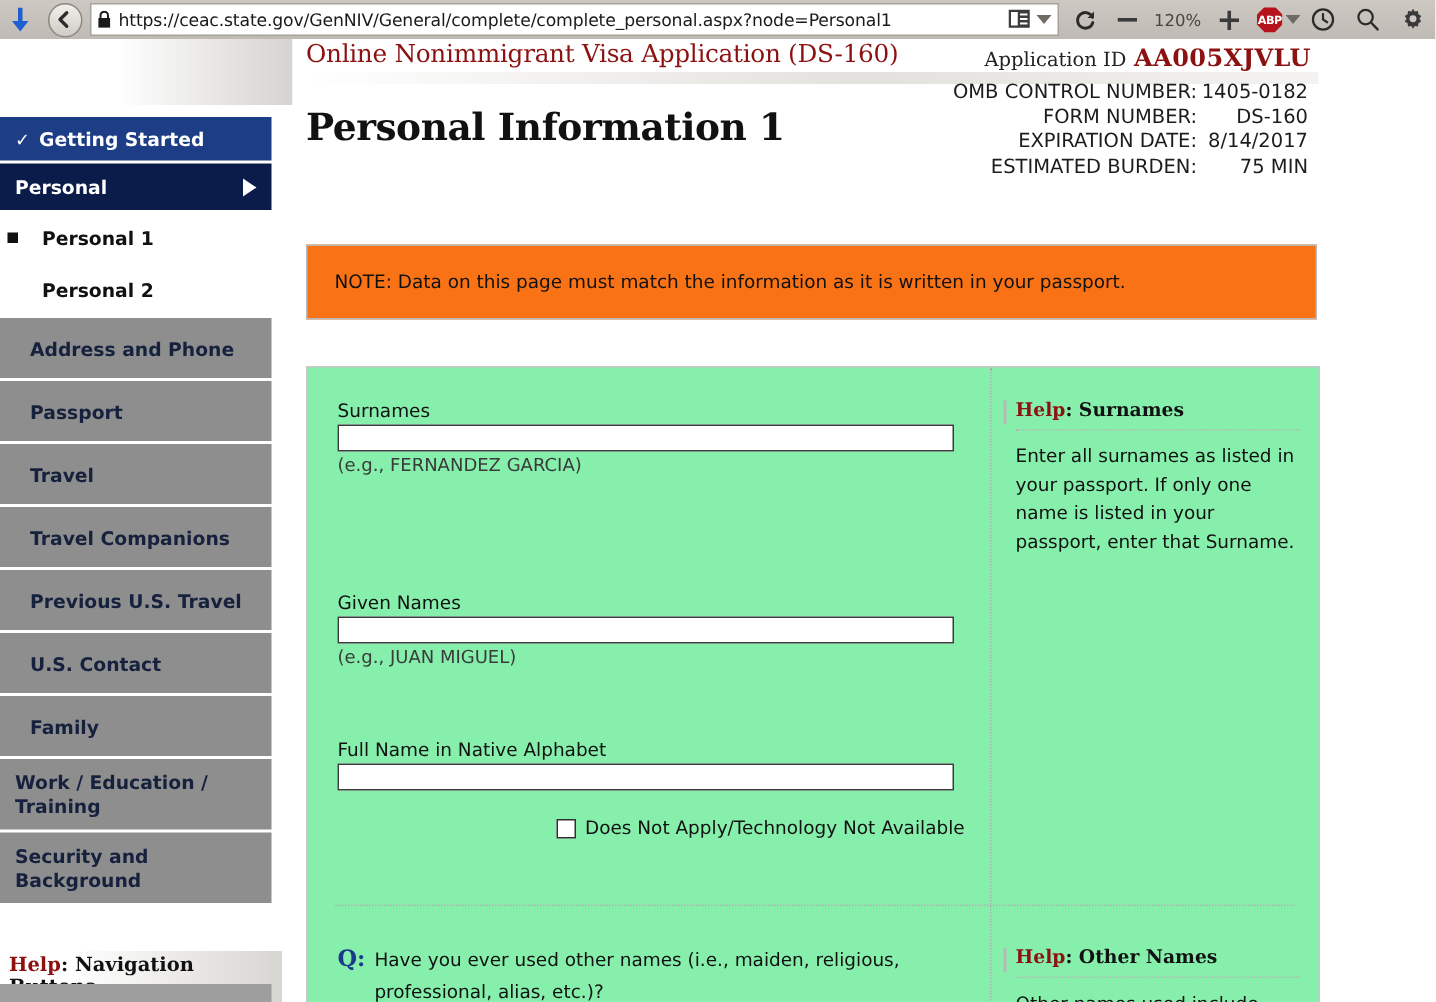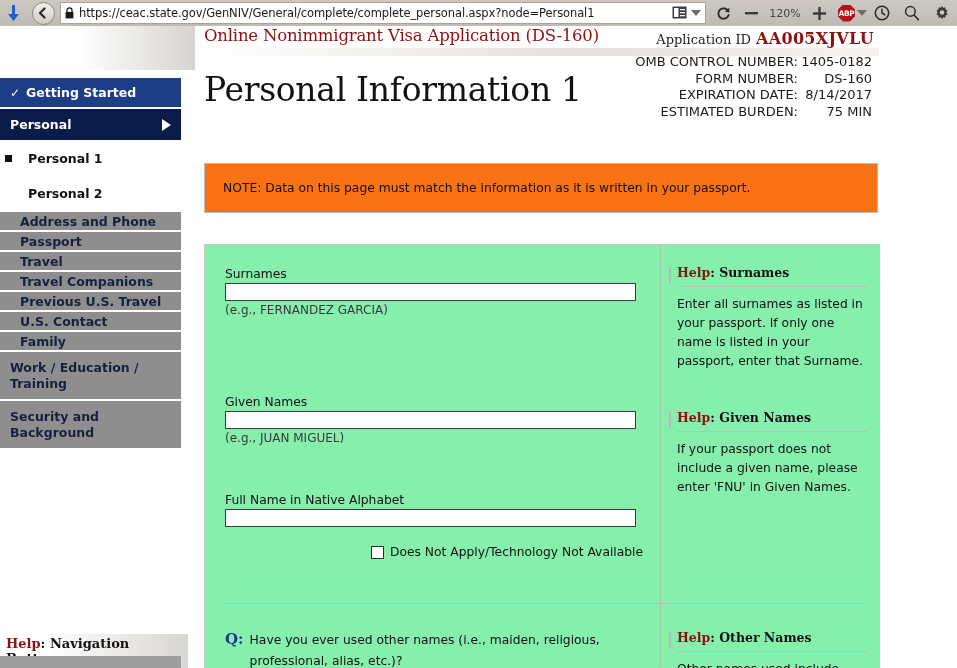--- a/index.html
+++ b/index.html
@@ -100,22 +100,22 @@
   .appid-label { font-size: 13px; color: #222; }
   .appid-value { font-size: 16px; color: #8c1111; font-weight: bold; letter-spacing: 0.3px; }
 
   .hdr-rule {
     position: absolute; left: 9px; top: 22px; width: 675px; height: 8px;
     background: linear-gradient(to right, #ffffff 0%, #e3e1dd 55%, #f4f3f1 100%);
   }
 
   .page-title {
     position: absolute; left: 9px; top: 44px;
-    font-family: "DejaVu Serif", serif; font-size: 33px;
-    color: #111; font-weight: normal; letter-spacing: -0.3px;
+    font-family: "DejaVu Serif", serif; font-size: 25px;
+    color: #111; font-weight: bold; letter-spacing: -0.3px;
   }
 
   .omb {
     position: absolute; right: 85px; top: 28px;
     font-size: 13px; color: #1c1c1c; line-height: 16.5px;
     font-family: "DejaVu Sans", sans-serif;
   }
   .omb-row { display: flex; justify-content: flex-end; white-space: nowrap; }
   .omb-k { text-align: right; }
   .omb-v { width: 74px; text-align: right; }
@@ -191,21 +191,21 @@
     display: flex; align-items: center;
     padding: 0 10px; margin-bottom: 2px;
   }
   .nav-top { background: #1d3d86; color: #ffffff; height: 29px; }
   .nav-active { background: #0b1c4a; color: #ffffff; height: 31px; justify-content: space-between; }
   .nav-gray { background: #8e8e8e; color: #16213d; }
   .nav-sub {
     background: #ffffff; color: #111; height: 33px;
     font-size: 12.5px; font-weight: bold; padding-left: 16px; margin-bottom: 2px;
   }
-  .nav-h1 { height: 18px; padding-left: 20px; }
+  .nav-h1 { height: 40px; padding-left: 20px; }
   .nav-h2 { height: 47px; line-height: 16px; }
   .chk { margin-right: 6px; font-size: 12px; }
   .arrow-r {
     width: 0; height: 0;
     border-top: 6px solid transparent; border-bottom: 6px solid transparent;
     border-left: 9px solid #ffffff;
   }
   .bullet {
     position: absolute; left: 5px; width: 7px; height: 7px;
     background: #111;
@@ -442,28 +442,20 @@
 
           <div class="help-block" style="top:20px;">
             <span class="help-bar"></span>
             <div class="help-head">
               <span class="help-word">Help</span><span>: Surnames</span>
             </div>
             <div class="help-sep"></div>
             <div class="help-body">Enter all surnames as listed in your passport. If only one name is listed in your passport, enter that Surname.</div>
           </div>
 
-          <div class="help-block" style="top:165px;">
-            <span class="help-bar"></span>
-            <div class="help-head">
-              <span class="help-word">Help</span><span>: Given Names</span>
-            </div>
-            <div class="help-sep"></div>
-            <div class="help-body">If your passport does not include a given name, please enter 'FNU' in Given Names.</div>
-          </div>
 
           <div class="help-block" style="top:385px;">
             <span class="help-bar"></span>
             <div class="help-head">
               <span class="help-word">Help</span><span>: Other Names</span>
             </div>
             <div class="help-sep"></div>
             <div class="help-body">Other names used include your maiden</div>
           </div>
 

